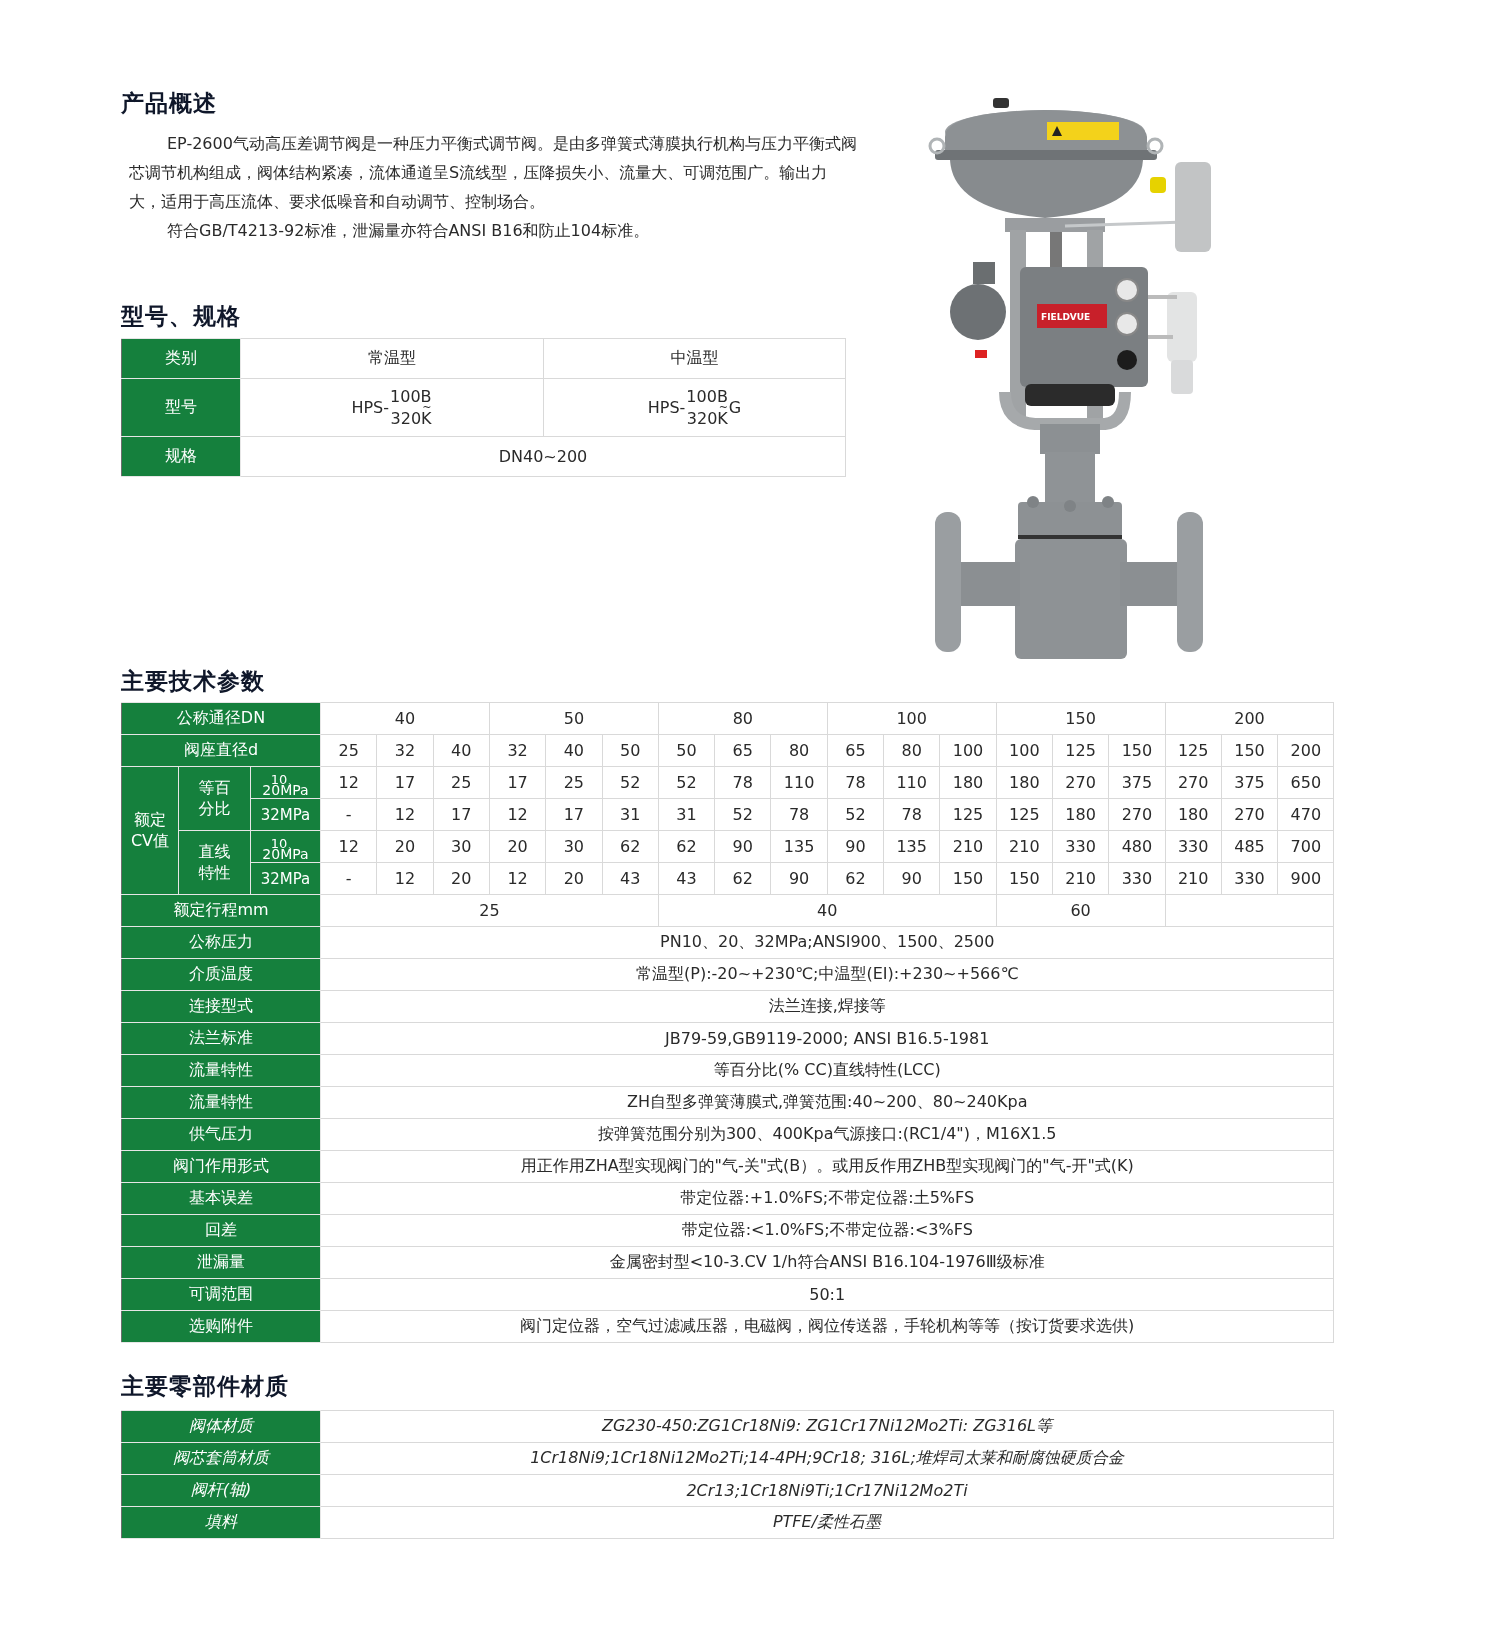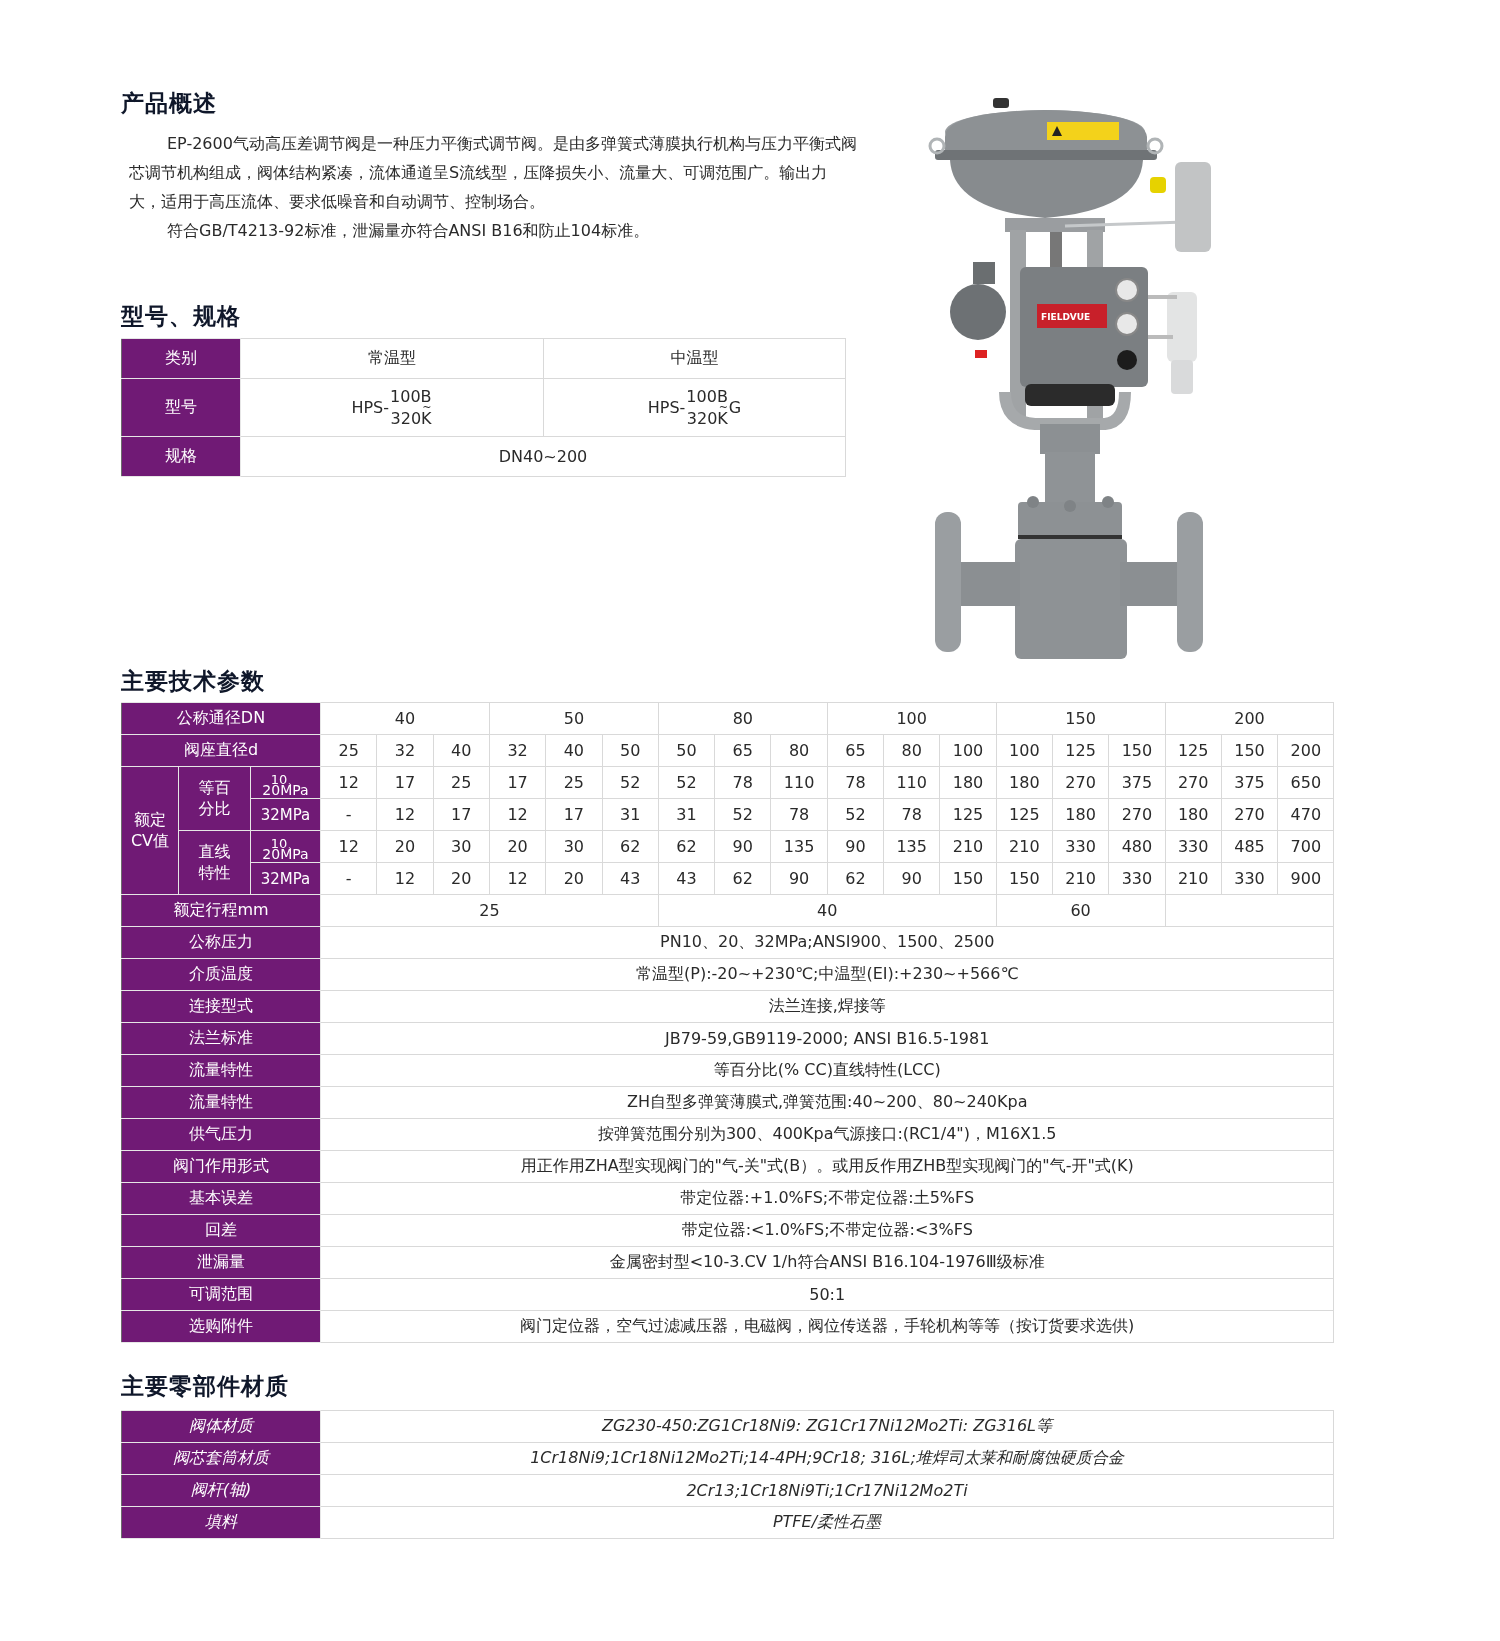--- a/index.html
+++ b/index.html
@@ -17,21 +17,21 @@
     font-size: 16px; line-height: 29px; color: #2a2a2a; margin: 8px;
   }
   .intro p { margin: 0; text-indent: 38px; }
 
   table { border-collapse: collapse; position: absolute; table-layout: fixed; }
   td {
     border: 1px solid #d9d9d9; text-align: center; vertical-align: middle;
     font-size: 16px; color: #2a2a2a; padding: 0; overflow: hidden;
   }
   td.h {
-    background: #701a75; color: #ffffff; border-color: #e6e6e6;
+    background: #15803d; color: #ffffff; border-color: #e6e6e6;
     border-left: 1px solid #6e6e6e;
   }
   td.h.sub { font-size: 15px; text-align: center; }
 
   
   #model-table { left: 121px; top: 338px; width: 724px; }
   #model-table td { height: 39px; }
   #model-table tr.tall td { height: 57px; }
   .frac { display: inline-flex; align-items: center; }
   .frac .stack { display: inline-flex; flex-direction: column; align-items: flex-end; line-height: 16px; margin: 0 1px; }

